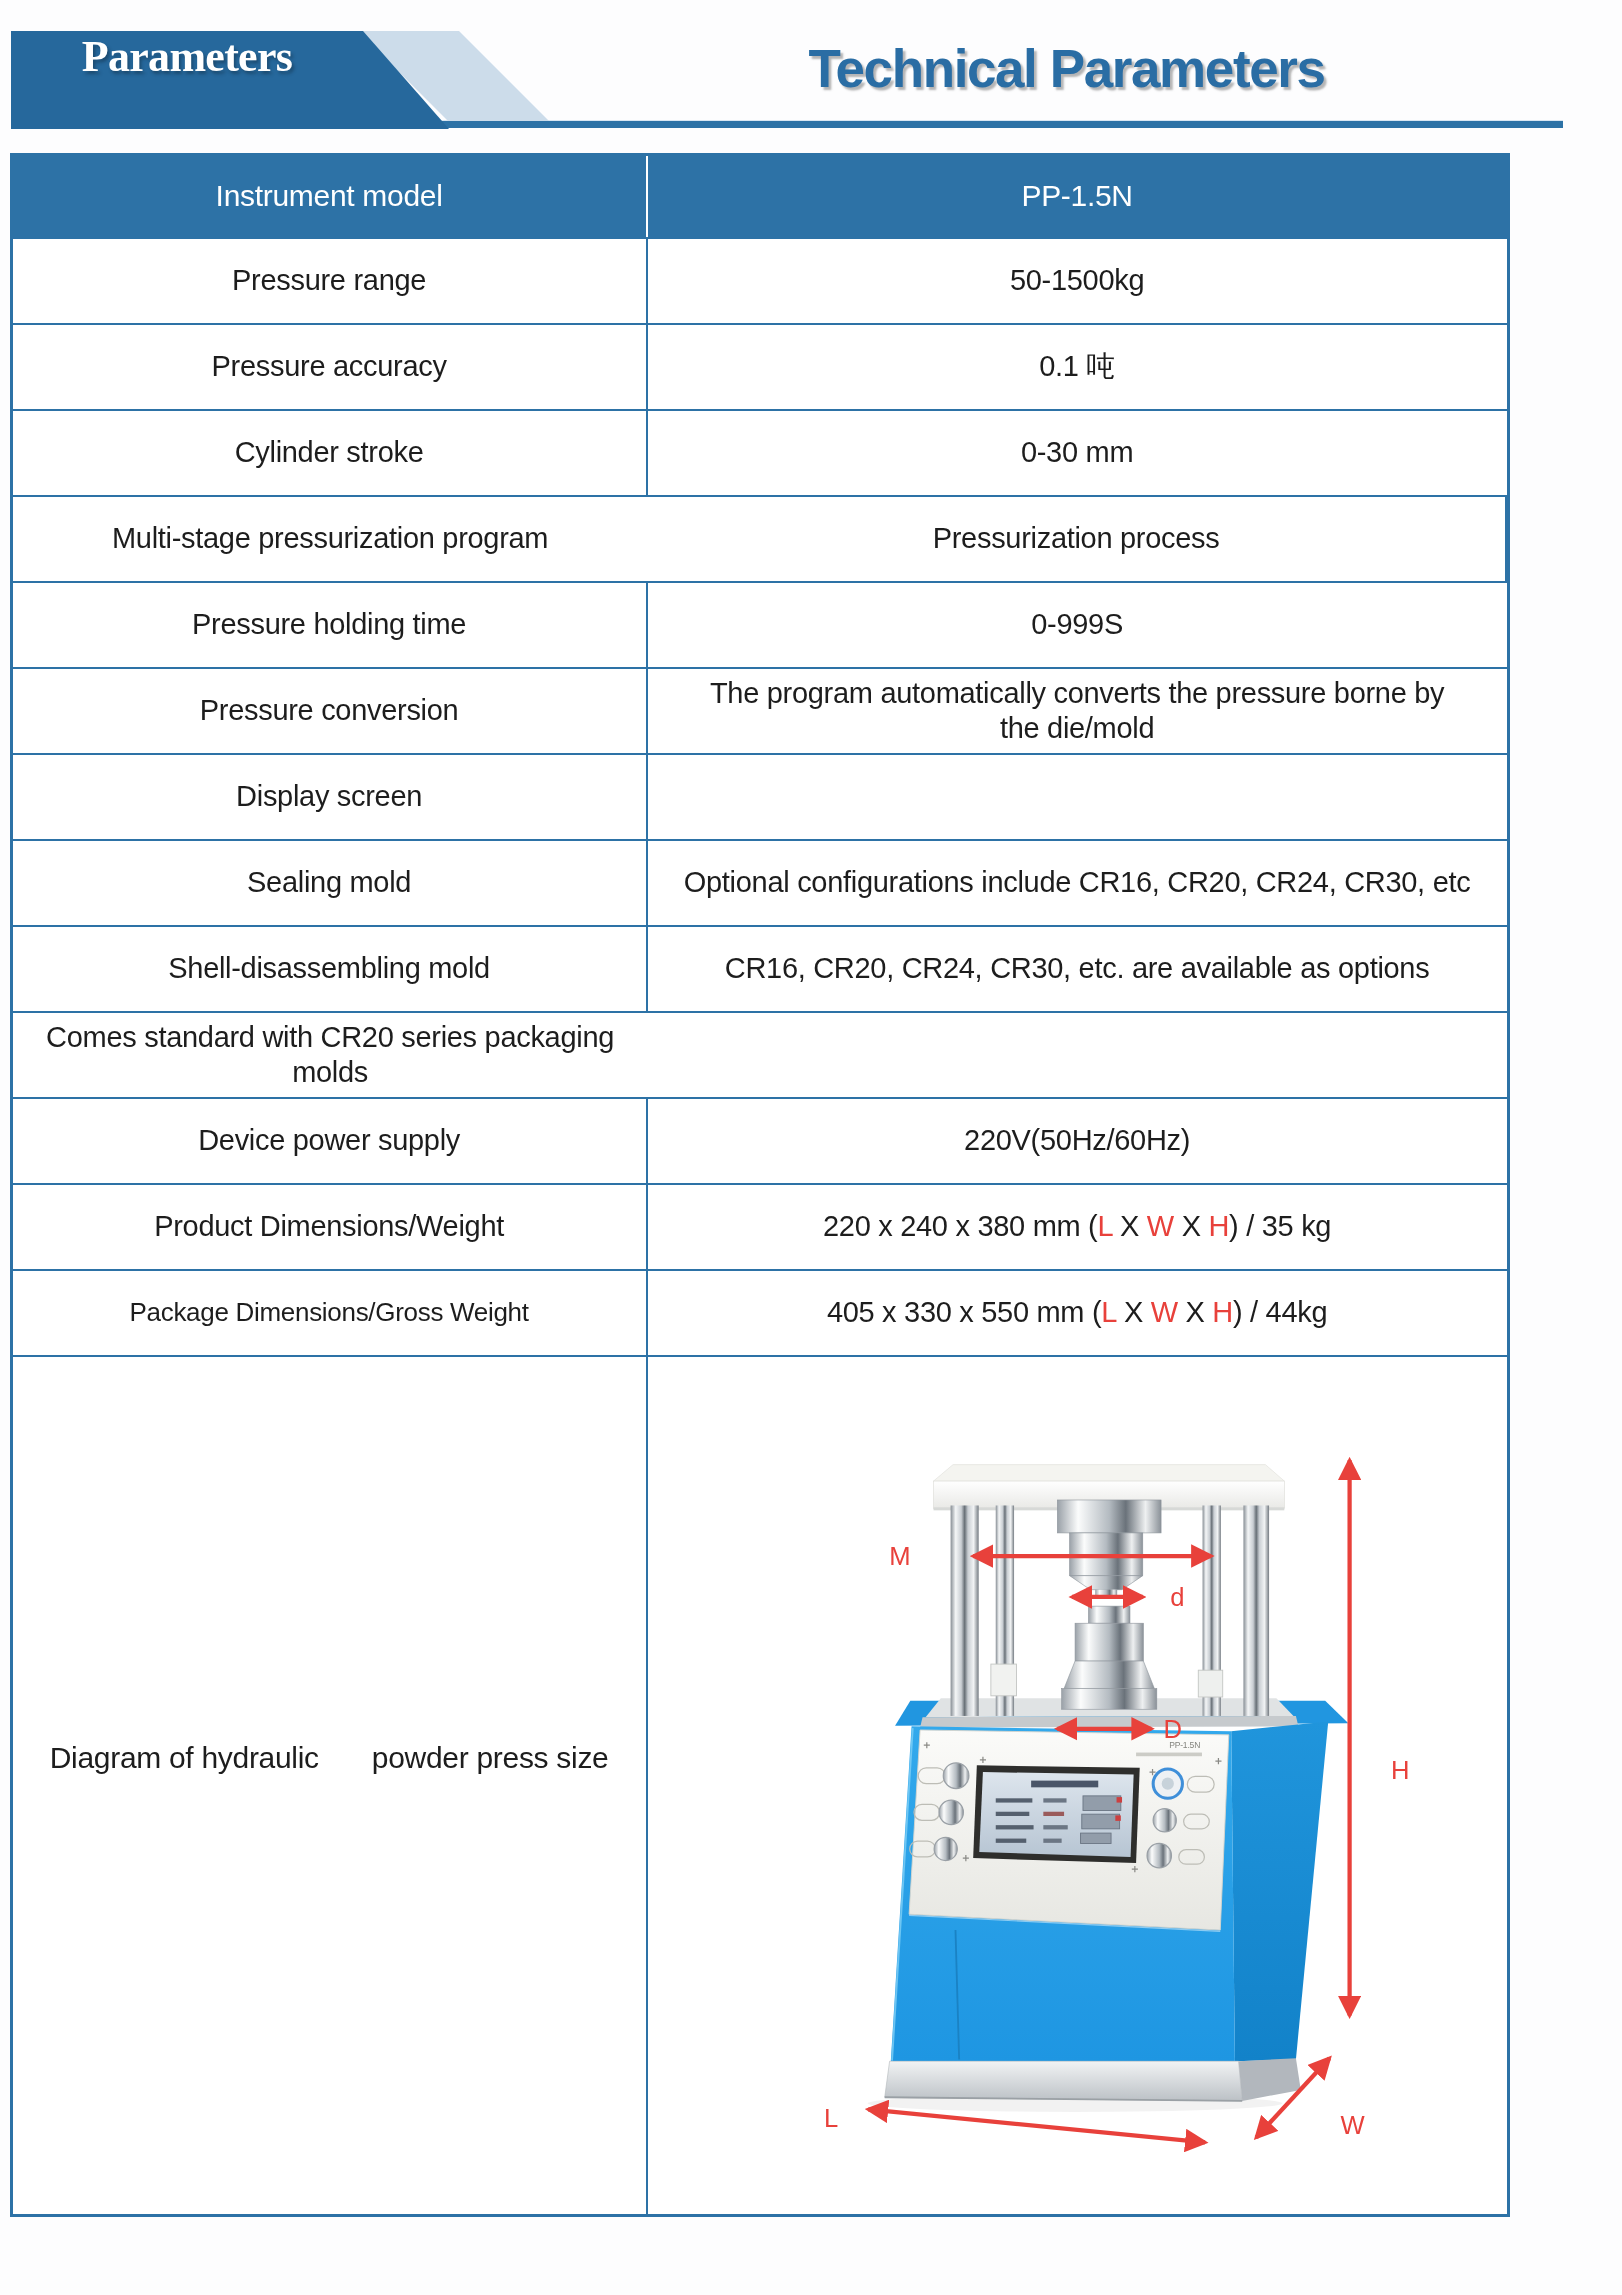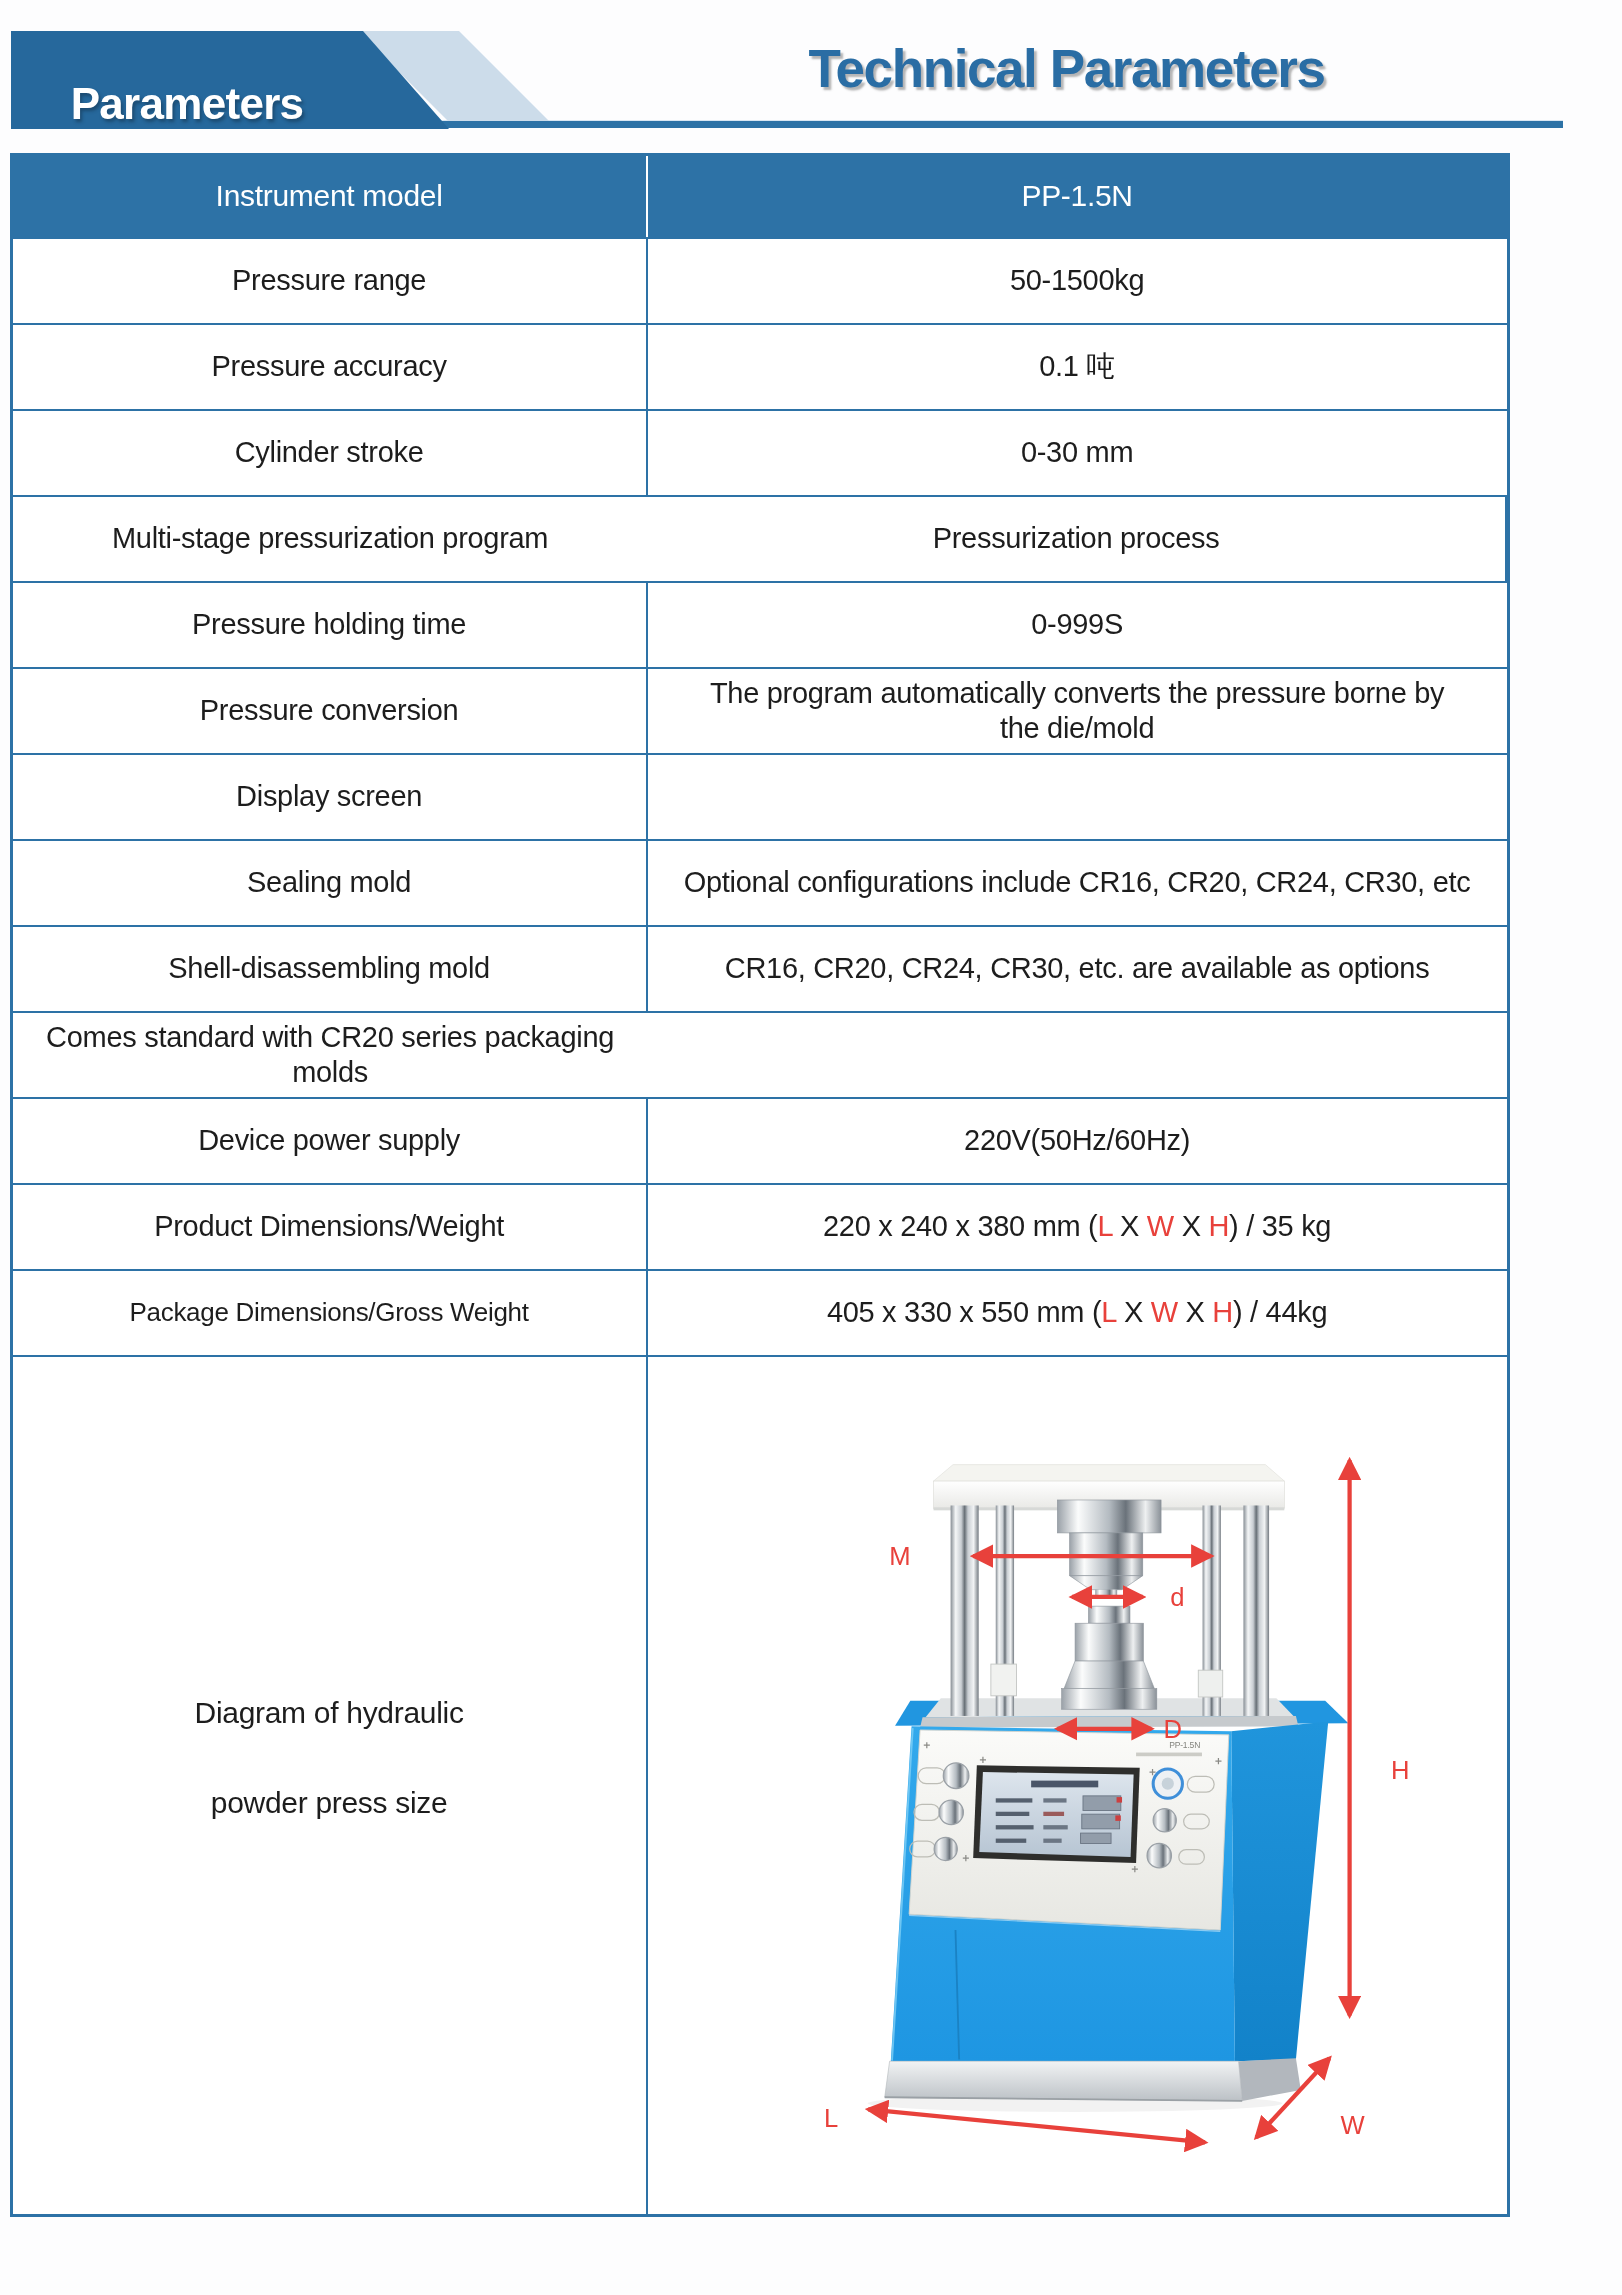--- a/index.html
+++ b/index.html
@@ -14,21 +14,21 @@
   body{font-family:"Liberation Sans",sans-serif;background:#fff;}
   .page{position:relative;width:1623px;height:2295px;background:#fdfdfe;overflow:hidden;}
 
   
   .banner-light{position:absolute;left:358px;top:31px;width:191px;height:90px;
     background:var(--light-blue);
     clip-path:polygon(0 0,101px 0,191px 100%,90px 100%);z-index:1;}
   .banner-chevron{position:absolute;left:11px;top:31px;width:438px;height:98px;
     background:var(--banner-blue);
     clip-path:polygon(0 0,352px 0,438px 100%,0 100%);z-index:2;
-    display:flex;align-items:flex-end;}
+    display:flex;align-items:flex-start;font-family:Liberation Serif, serif;}
   .banner-chevron .tab-text{width:352px;text-align:center;color:#fff;
     font-size:44px;font-weight:bold;letter-spacing:-0.7px;
     text-shadow:2.1px 2.7px 3.4px rgba(15,40,60,.45);}
   .banner-bar{position:absolute;left:438px;top:120px;width:1125px;height:8.2px;
     background:var(--blue);border-top:1.4px solid #d9e6f2;z-index:0;}
   .banner-title{position:absolute;left:745px;top:29px;width:643px;height:79px;
     display:flex;align-items:center;justify-content:center;
     font-size:53px;font-weight:bold;letter-spacing:-1.4px;color:var(--title-blue);
     text-shadow:2.7px 3.4px 2.1px rgba(120,120,120,.55);z-index:3;}
 
@@ -42,21 +42,21 @@
   .tl{border-right:2.1px solid var(--blue);}
   .r-head{height:83px;}
   .r-head .tc{background:var(--blue);color:#fff;font-size:30px;}
   .r-head .tl{border-right:2.1px solid #fff;}
   .r-std{height:86px;}
   .r-diagram{height:857px;}
   .small-label{font-size:26px;}
   .pre{white-space:pre-line;}
   .red{color:var(--red);}
 
-  .diagram-label{display:flex;flex-direction:column;gap:53px;transform:translateY(-27px);font-size:30px;}
+  .diagram-label{display:flex;flex-direction:row;gap:53px;transform:translateY(-27px);font-size:30px;}
   .diagram-cell{position:relative;padding:0;}
   .diagram-cell svg{display:block;width:100%;height:100%;}
 
   svg text.dim{font-family:"Liberation Sans",sans-serif;font-size:42px;fill:var(--red);}
   svg text.tiny{font-family:"Liberation Sans",sans-serif;font-size:14px;fill:#85857f;}
 </style>
 </head>
 <body>
 
 <div class="page">

